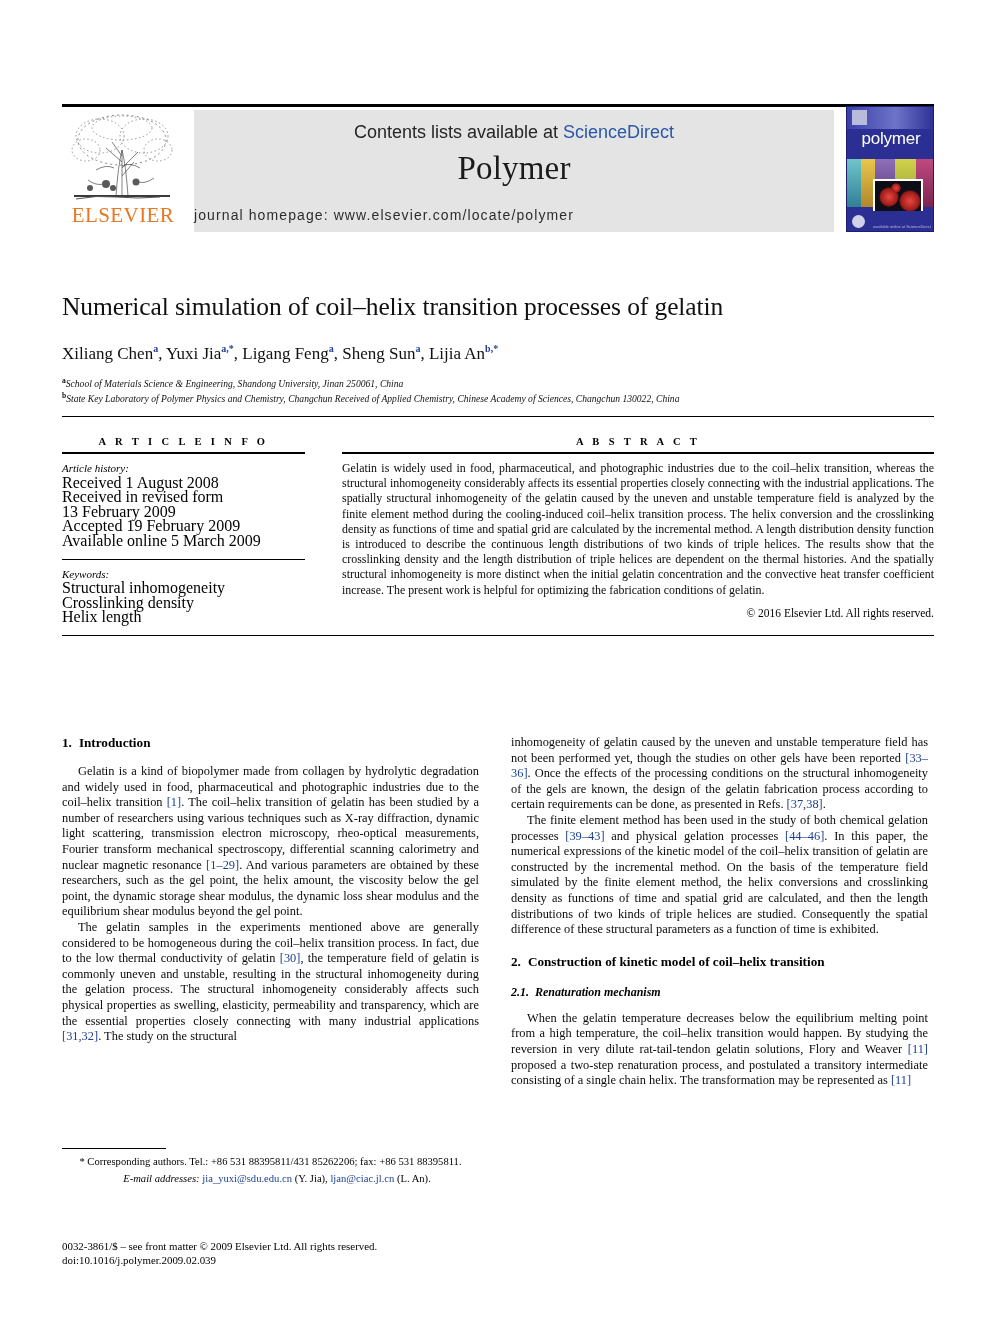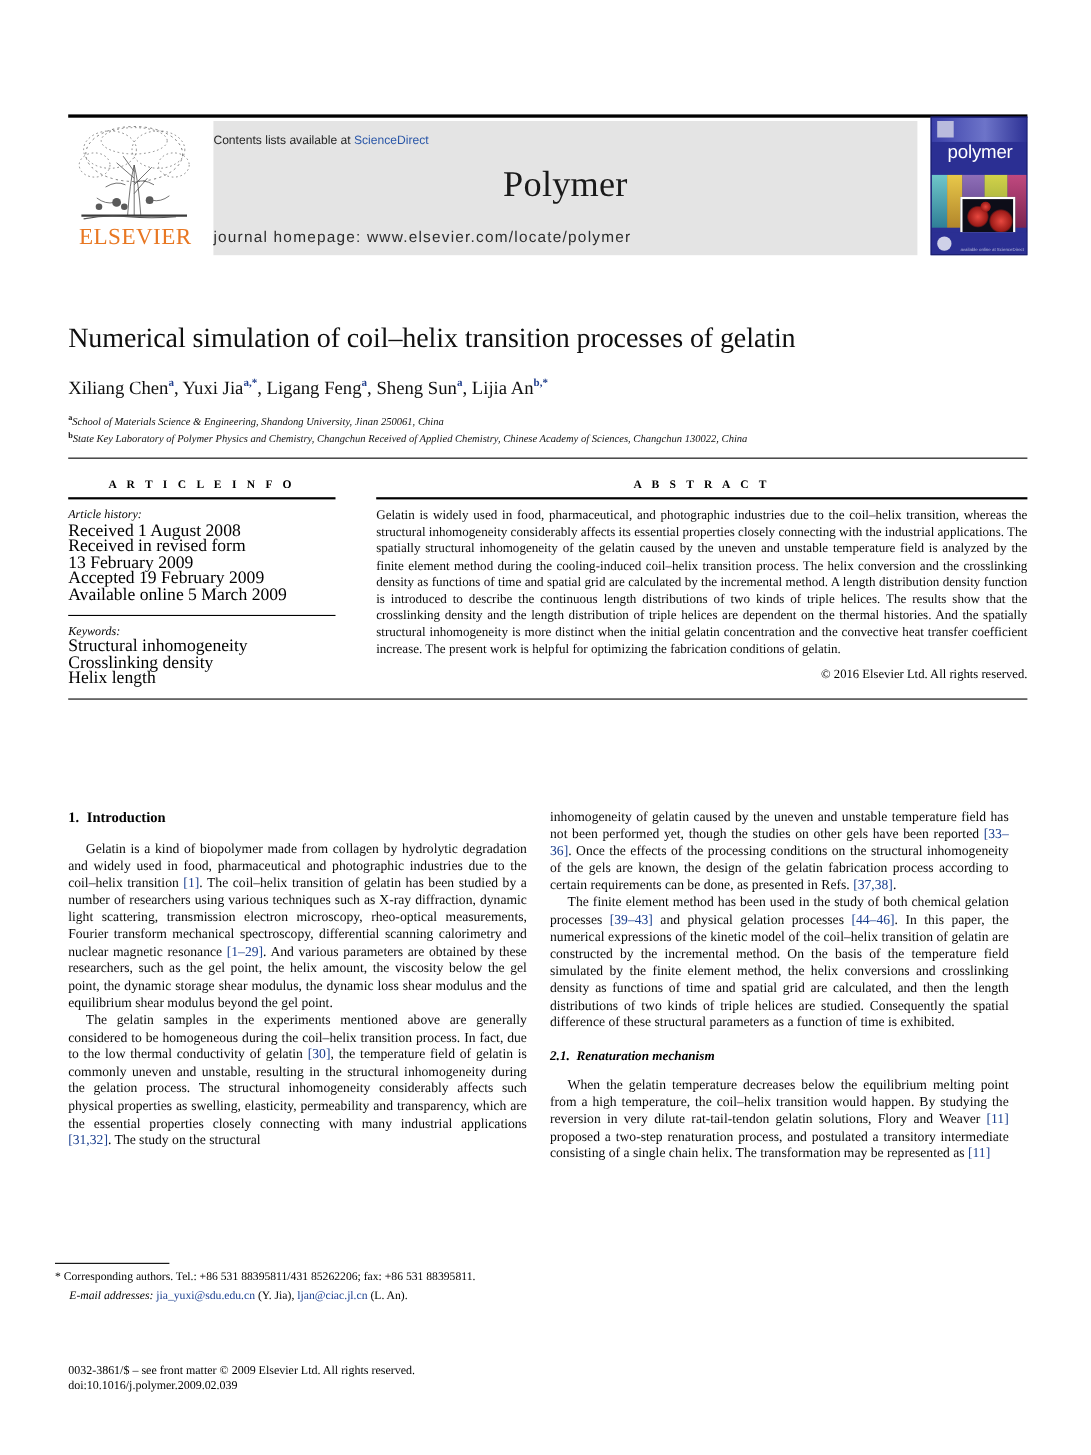--- a/index.html
+++ b/index.html
@@ -84,22 +84,23 @@
     left: 132px;
     width: 640px;
     height: 122px;
     background: #e4e4e4;
   }
   .contents-line {
     position: absolute;
     top: 12px;
     left: 0;
     width: 640px;
+    text-align: center;
     font-family: "Liberation Sans", sans-serif;
-    font-size: 11px;
+    font-size: 18px;
     color: #262626;
   }
   .contents-line .sd-link {
     color: #2b57a8;
   }
   .journal-name {
     position: absolute;
     top: 40px;
     left: 0;
     width: 640px;
@@ -319,21 +320,21 @@
   }
 
   
   .body-cols {
     position: absolute;
     top: 735px;
     left: 62px;
     width: 872px;
     height: 420px;
     display: flex;
-    gap: 21px;
+    gap: 32px;
   }
   .col { width: 417px; position: relative; }
   .h2 {
     font-family: "Liberation Serif", serif;
     font-size: 13.2px;
     font-weight: bold;
     margin: 0 0 13px 0;
   }
   .h2 .num { margin-right: 7px; }
   .h3 {
@@ -353,22 +354,23 @@
     text-indent: 16px;
     color: #0a0a0a;
   }
   p.body + p.body { margin-top: 0; }
   .ref { color: #1b3f8f; }
 
   
   .footnote {
     position: absolute;
     top: 1148px;
-    left: 50px;
+    left: 62px;
     width: 417px;
+    text-align: center;
   }
   .fn-rule {
     width: 104px;
     height: 1px;
     background: #000;
     margin-bottom: 6px;
   }
   .fn-text {
     font-family: "Liberation Serif", serif;
     font-size: 10.6px;
@@ -517,20 +519,23 @@
       <div class="h2">
         <span class="num">1.</span><span>Introduction</span>
       </div>
       <p class="body" style="margin-bottom:0;">Gelatin is a kind of biopolymer made from collagen by hydrolytic degradation and widely used in food, pharmaceutical and photographic industries due to the coil–helix transition <span class="ref">[1]</span>. The coil–helix transition of gelatin has been studied by a number of researchers using various techniques such as X-ray diffraction, dynamic light scattering, transmission electron microscopy, rheo-optical measurements, Fourier transform mechanical spectroscopy, differential scanning calorimetry and nuclear magnetic resonance <span class="ref">[1–29]</span>. And various parameters are obtained by these researchers, such as the gel point, the helix amount, the viscosity below the gel point, the dynamic storage shear modulus, the dynamic loss shear modulus and the equilibrium shear modulus beyond the gel point.</p>
       <p class="body">The gelatin samples in the experiments mentioned above are generally considered to be homogeneous during the coil–helix transition process. In fact, due to the low thermal conductivity of gelatin <span class="ref">[30]</span>, the temperature field of gelatin is commonly uneven and unstable, resulting in the structural inhomogeneity during the gelation process. The structural inhomogeneity considerably affects such physical properties as swelling, elasticity, permeability and transparency, which are the essential properties closely connecting with many industrial applications <span class="ref">[31,32]</span>. The study on the structural</p>
     </div>
 
     <div class="col">
       <p class="body" style="text-indent:0;">inhomogeneity of gelatin caused by the uneven and unstable temperature field has not been performed yet, though the studies on other gels have been reported <span class="ref">[33–36]</span>. Once the effects of the processing conditions on the structural inhomogeneity of the gels are known, the design of the gelatin fabrication process according to certain requirements can be done, as presented in Refs. <span class="ref">[37,38]</span>.</p>
       <p class="body">The finite element method has been used in the study of both chemical gelation processes <span class="ref">[39–43]</span> and physical gelation processes <span class="ref">[44–46]</span>. In this paper, the numerical expressions of the kinetic model of the coil–helix transition of gelatin are constructed by the incremental method. On the basis of the temperature field simulated by the finite element method, the helix conversions and crosslinking density as functions of time and spatial grid are calculated, and then the length distributions of two kinds of triple helices are studied. Consequently the spatial difference of these structural parameters as a function of time is exhibited.</p>
+      <div class="h2" style="margin-top:16px;">
+        <span class="num">2.</span><span>Construction of kinetic model of coil–helix transition</span>
+      </div>
       <div class="h3">
         <span class="num">2.1.</span><span>Renaturation mechanism</span>
       </div>
       <p class="body">When the gelatin temperature decreases below the equilibrium melting point from a high temperature, the coil–helix transition would happen. By studying the reversion in very dilute rat-tail-tendon gelatin solutions, Flory and Weaver <span class="ref">[11]</span> proposed a two-step renaturation process, and postulated a transitory intermediate consisting of a single chain helix. The transformation may be represented as <span class="ref">[11]</span></p>
     </div>
 
   </div>
 
   <div class="footnote">
     <div class="fn-rule"></div>

